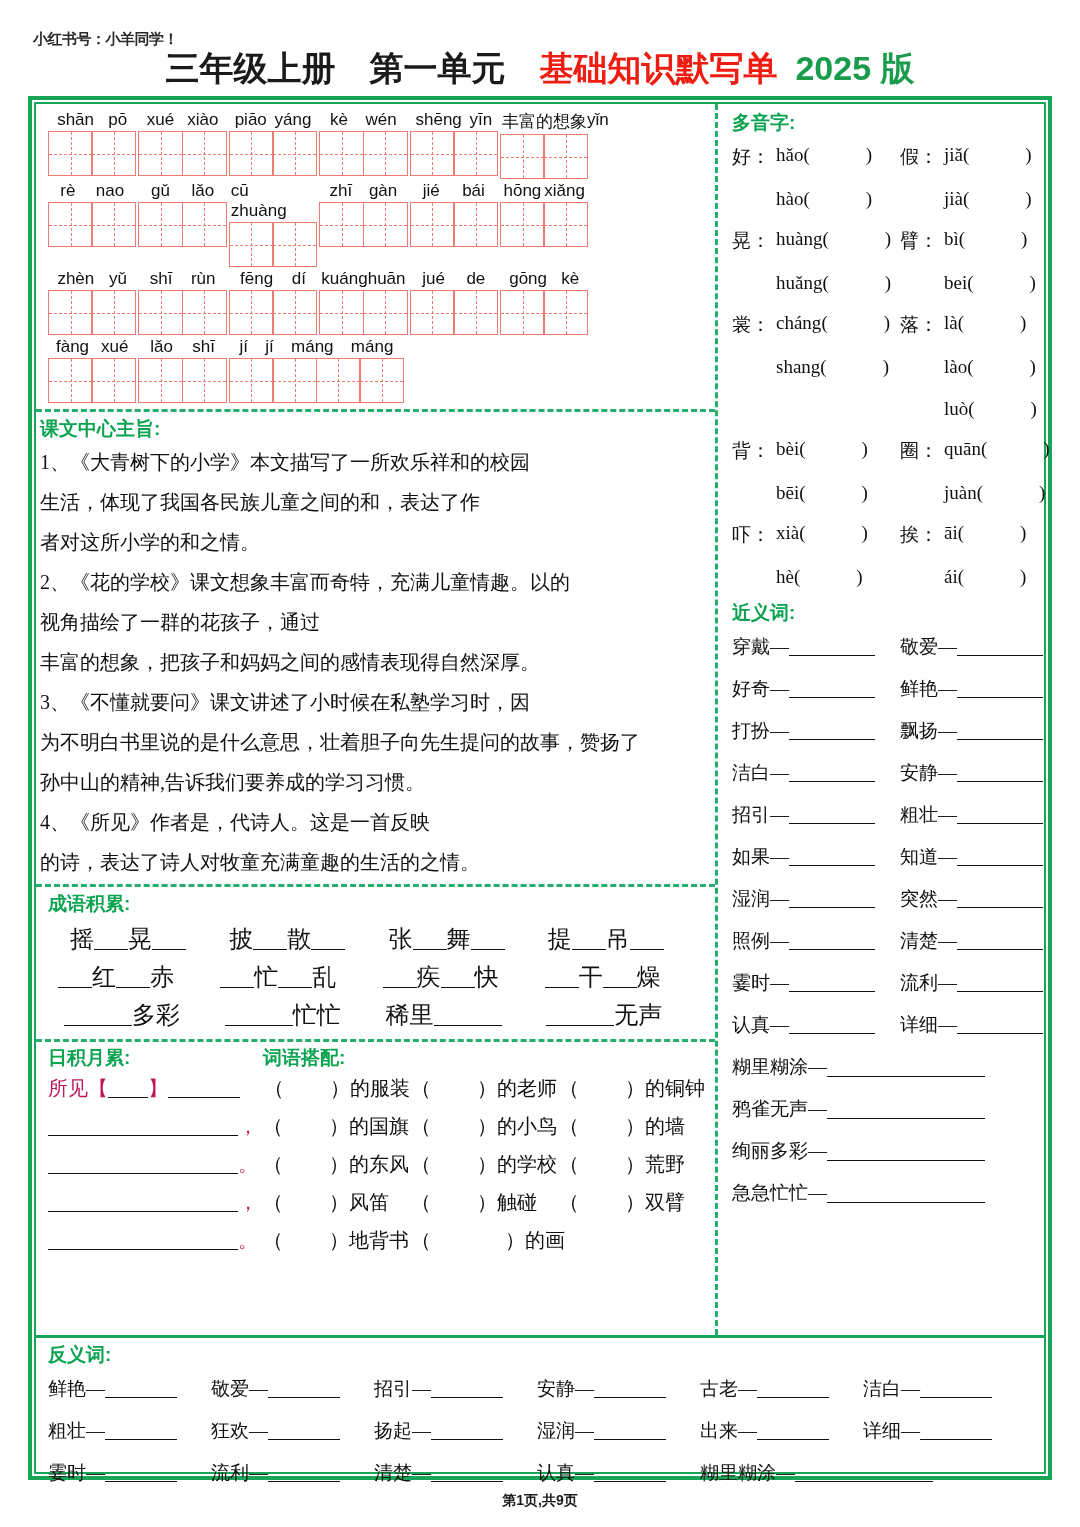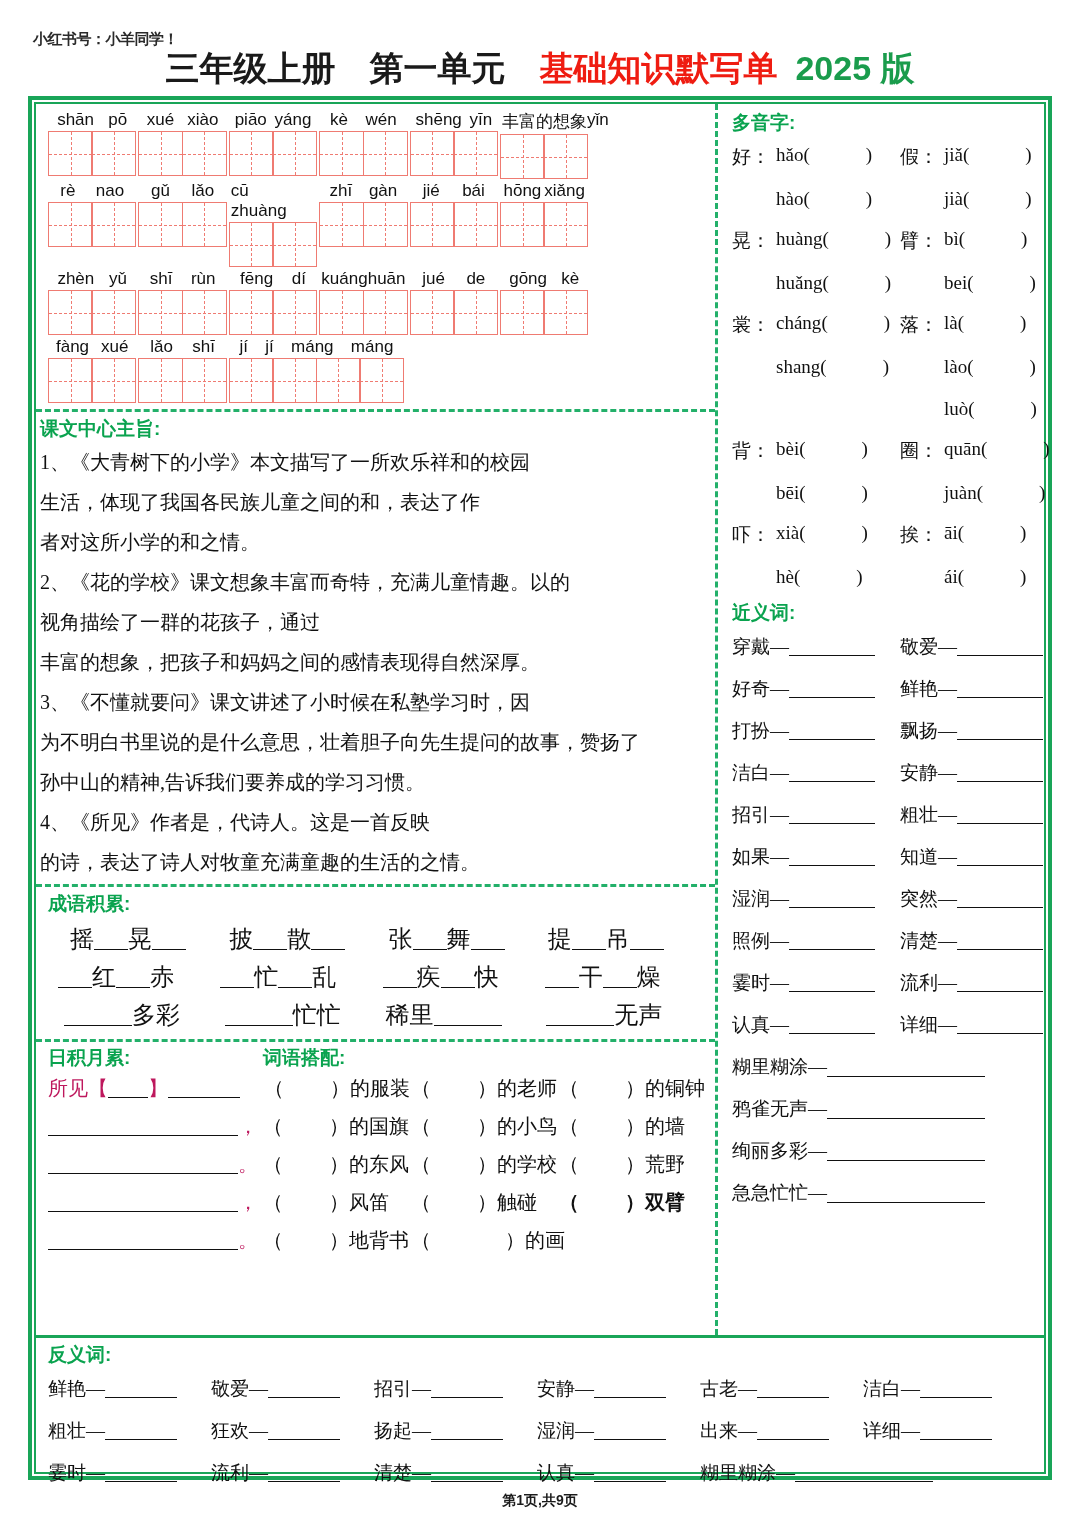--- a/index.html
+++ b/index.html
@@ -483,21 +483,21 @@
                   <div class="coll-item" style="width: 150px;"><span>（</span><span style="display: inline-block; width: 46px;"></span><span>）</span><span>的墙</span></div>
                 </div>
                 <div class="coll-row">
                   <div class="coll-item" style="width: 148px;"><span>（</span><span style="display: inline-block; width: 46px;"></span><span>）</span><span>的东风</span></div>
                   <div class="coll-item" style="width: 148px;"><span>（</span><span style="display: inline-block; width: 46px;"></span><span>）</span><span>的学校</span></div>
                   <div class="coll-item" style="width: 150px;"><span>（</span><span style="display: inline-block; width: 46px;"></span><span>）</span><span>荒野</span></div>
                 </div>
                 <div class="coll-row">
                   <div class="coll-item" style="width: 148px;"><span>（</span><span style="display: inline-block; width: 46px;"></span><span>）</span><span>风笛</span></div>
                   <div class="coll-item" style="width: 148px;"><span>（</span><span style="display: inline-block; width: 46px;"></span><span>）</span><span>触碰</span></div>
-                  <div class="coll-item" style="width: 150px; font-weight: bold;"><span>（</span><span style="display: inline-block; width: 46px;"></span><span>）</span><span>双臂</span></div>
+                  <div class="coll-item" style="width: 150px;"><span>（</span><span style="display: inline-block; width: 46px;"></span><span>）</span><span>双臂</span></div>
                 </div>
                 <div class="coll-row">
                   <div class="coll-item" style="width: 148px;"><span>（</span><span style="display: inline-block; width: 46px;"></span><span>）</span><span>地背书</span></div>
                   <div class="coll-item" style="width: 200px;"><span>（</span><span style="display: inline-block; width: 74px;"></span><span>）</span><span>的画</span></div>
                 </div>
               </div>
         </div>
       </div>
 
     </div>

